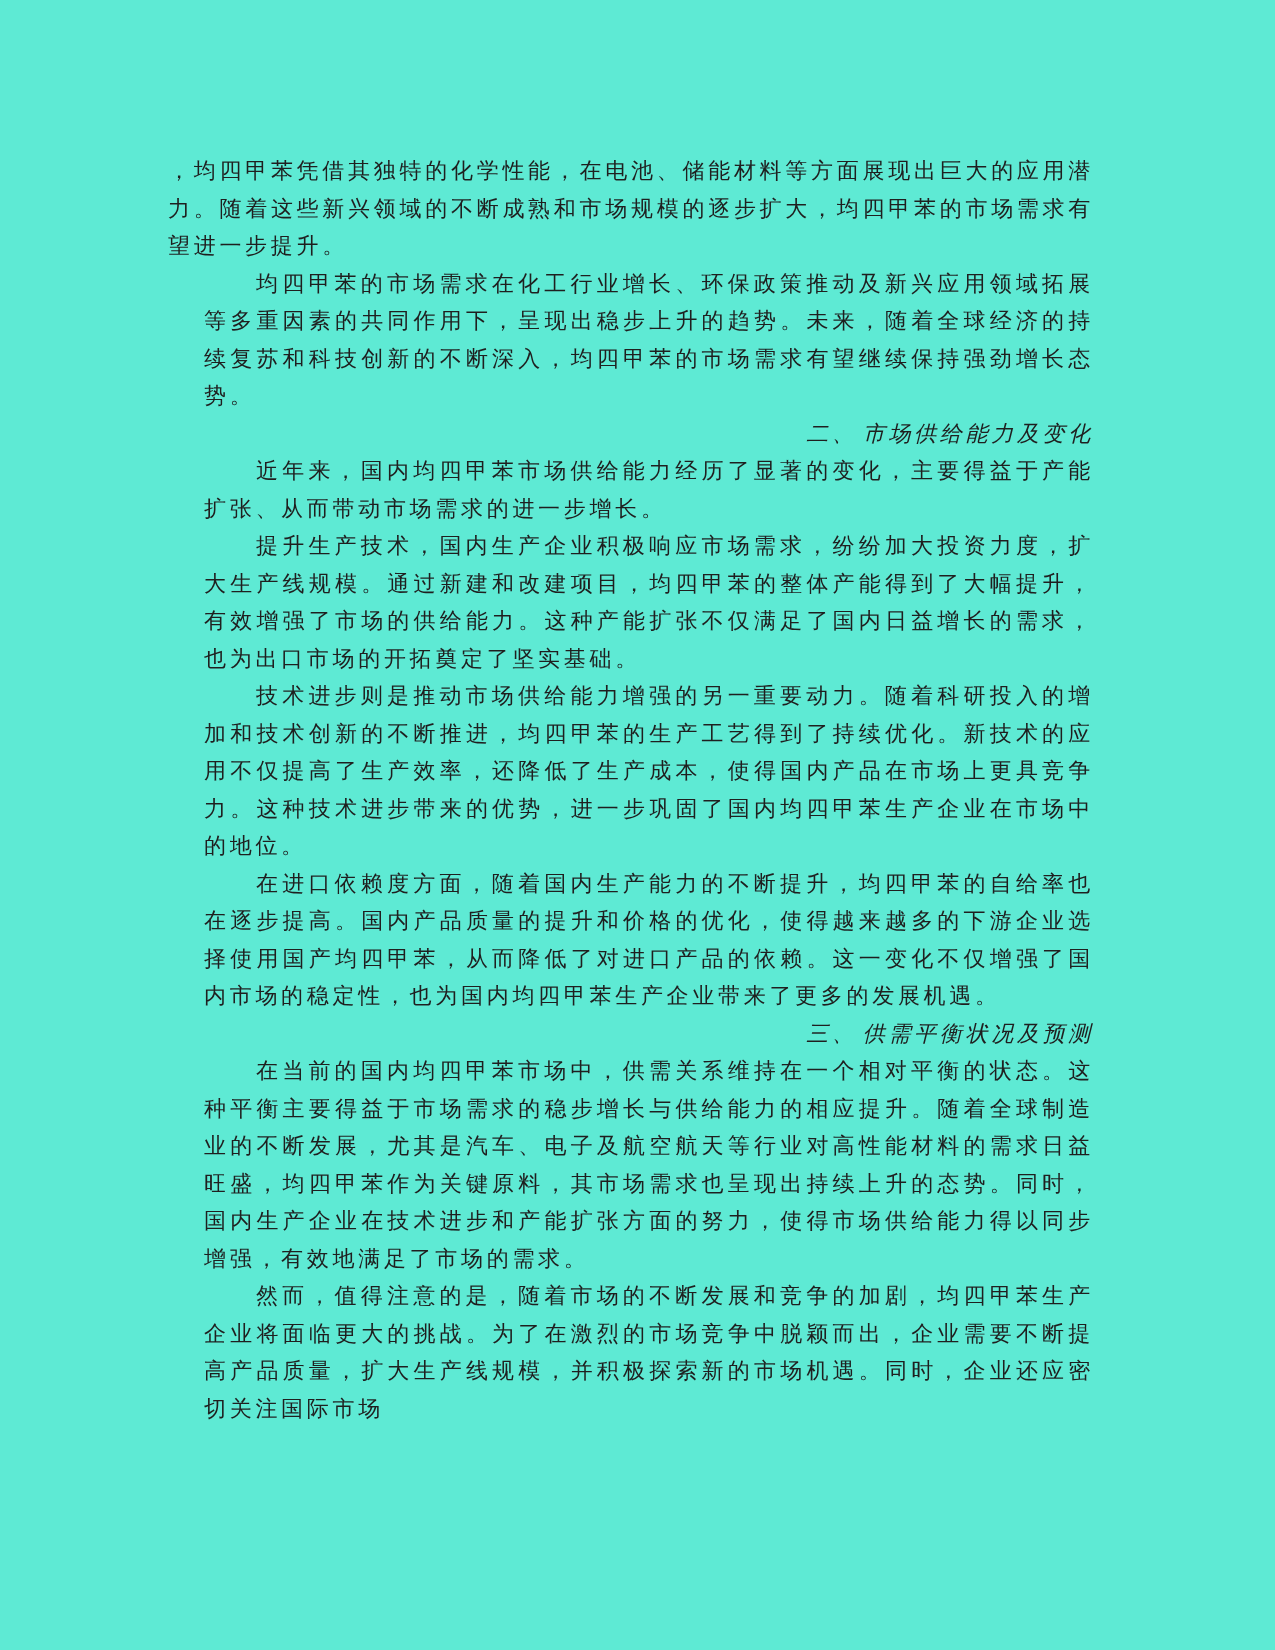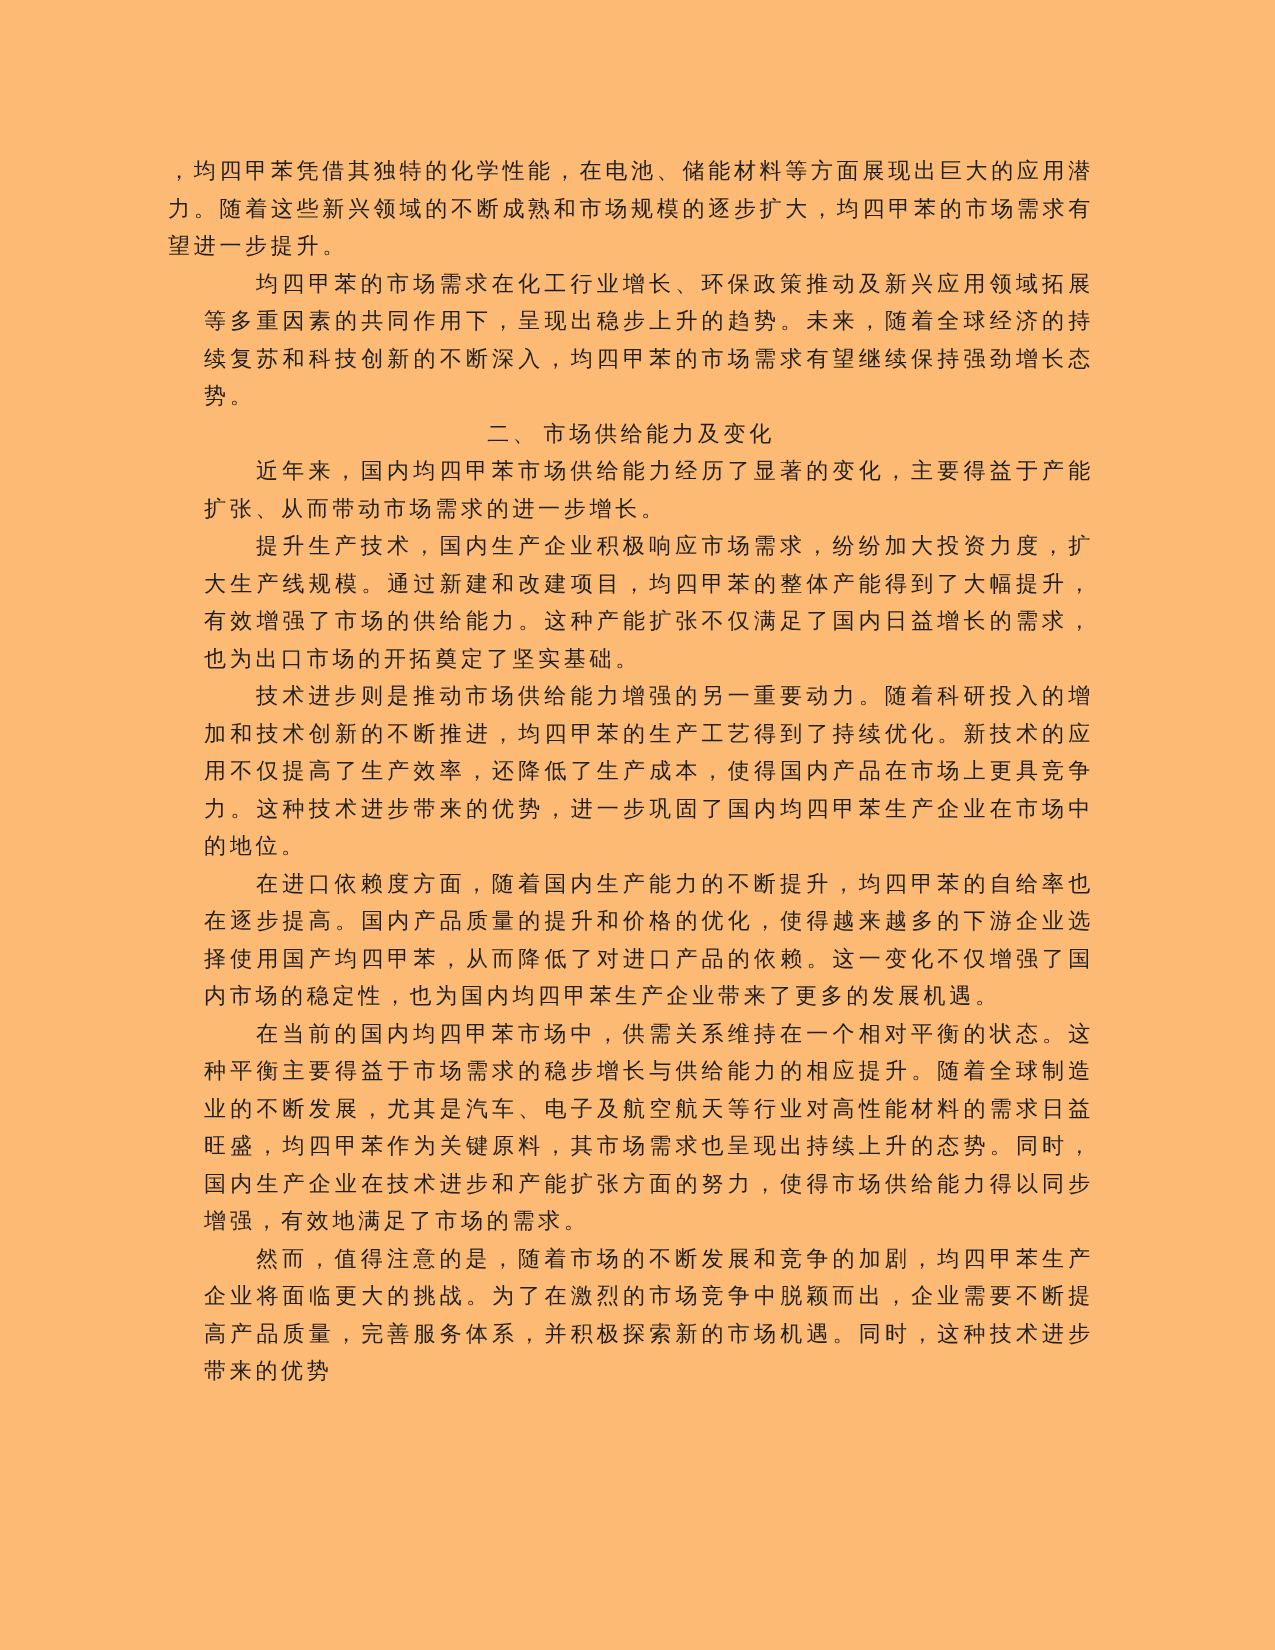--- a/index.html
+++ b/index.html
@@ -34,38 +34,40 @@
   .para.indent {
     text-indent: 52px;
     margin-left: 36px;
   }
   .heading {
     margin: 0;
     padding: 0;
     font-size: inherit;
     font-weight: normal;
     line-height: inherit;
-    text-align: center;
+    text-align: right;
+    font-style: italic;
   }
   .heading-num {
     display: inline-block;
     margin-right: 5px;
   }
   .heading-title {
     display: inline-block;
   }
 </style>
 </head>
 <body>
 
-<div class="page" style="background: #fdba74;">
+<div class="page" style="background: #5eead4;">
   <div class="doc-content" id="doc-content" style="color: rgb(31, 31, 31);">
       <p class="para">，均四甲苯凭借其独特的化学性能，在电池、储能材料等方面展现出巨大的应用潜力。随着这些新兴领域的不断成熟和市场规模的逐步扩大，均四甲苯的市场需求有望进一步提升。</p>
       <p class="para indent">均四甲苯的市场需求在化工行业增长、环保政策推动及新兴应用领域拓展等多重因素的共同作用下，呈现出稳步上升的趋势。未来，随着全球经济的持续复苏和科技创新的不断深入，均四甲苯的市场需求有望继续保持强劲增长态势。</p>
       <h2 class="heading"><span class="heading-num">二、</span><span class="heading-title">市场供给能力及变化</span></h2>
       <p class="para indent">近年来，国内均四甲苯市场供给能力经历了显著的变化，主要得益于产能扩张、从而带动市场需求的进一步增长。</p>
       <p class="para indent">提升生产技术，国内生产企业积极响应市场需求，纷纷加大投资力度，扩大生产线规模。通过新建和改建项目，均四甲苯的整体产能得到了大幅提升，有效增强了市场的供给能力。这种产能扩张不仅满足了国内日益增长的需求，也为出口市场的开拓奠定了坚实基础。</p>
       <p class="para indent">技术进步则是推动市场供给能力增强的另一重要动力。随着科研投入的增加和技术创新的不断推进，均四甲苯的生产工艺得到了持续优化。新技术的应用不仅提高了生产效率，还降低了生产成本，使得国内产品在市场上更具竞争力。这种技术进步带来的优势，进一步巩固了国内均四甲苯生产企业在市场中的地位。</p>
       <p class="para indent">在进口依赖度方面，随着国内生产能力的不断提升，均四甲苯的自给率也在逐步提高。国内产品质量的提升和价格的优化，使得越来越多的下游企业选择使用国产均四甲苯，从而降低了对进口产品的依赖。这一变化不仅增强了国内市场的稳定性，也为国内均四甲苯生产企业带来了更多的发展机遇。</p>
+      <h2 class="heading"><span class="heading-num">三、</span><span class="heading-title">供需平衡状况及预测</span></h2>
       <p class="para indent">在当前的国内均四甲苯市场中，供需关系维持在一个相对平衡的状态。这种平衡主要得益于市场需求的稳步增长与供给能力的相应提升。随着全球制造业的不断发展，尤其是汽车、电子及航空航天等行业对高性能材料的需求日益旺盛，均四甲苯作为关键原料，其市场需求也呈现出持续上升的态势。同时，国内生产企业在技术进步和产能扩张方面的努力，使得市场供给能力得以同步增强，有效地满足了市场的需求。</p>
-      <p class="para indent">然而，值得注意的是，随着市场的不断发展和竞争的加剧，均四甲苯生产企业将面临更大的挑战。为了在激烈的市场竞争中脱颖而出，企业需要不断提高产品质量，完善服务体系，并积极探索新的市场机遇。同时，这种技术进步带来的优势</p>
+      <p class="para indent">然而，值得注意的是，随着市场的不断发展和竞争的加剧，均四甲苯生产企业将面临更大的挑战。为了在激烈的市场竞争中脱颖而出，企业需要不断提高产品质量，扩大生产线规模，并积极探索新的市场机遇。同时，企业还应密切关注国际市场</p>
     </div>
 </div>
 
 </body></html>

